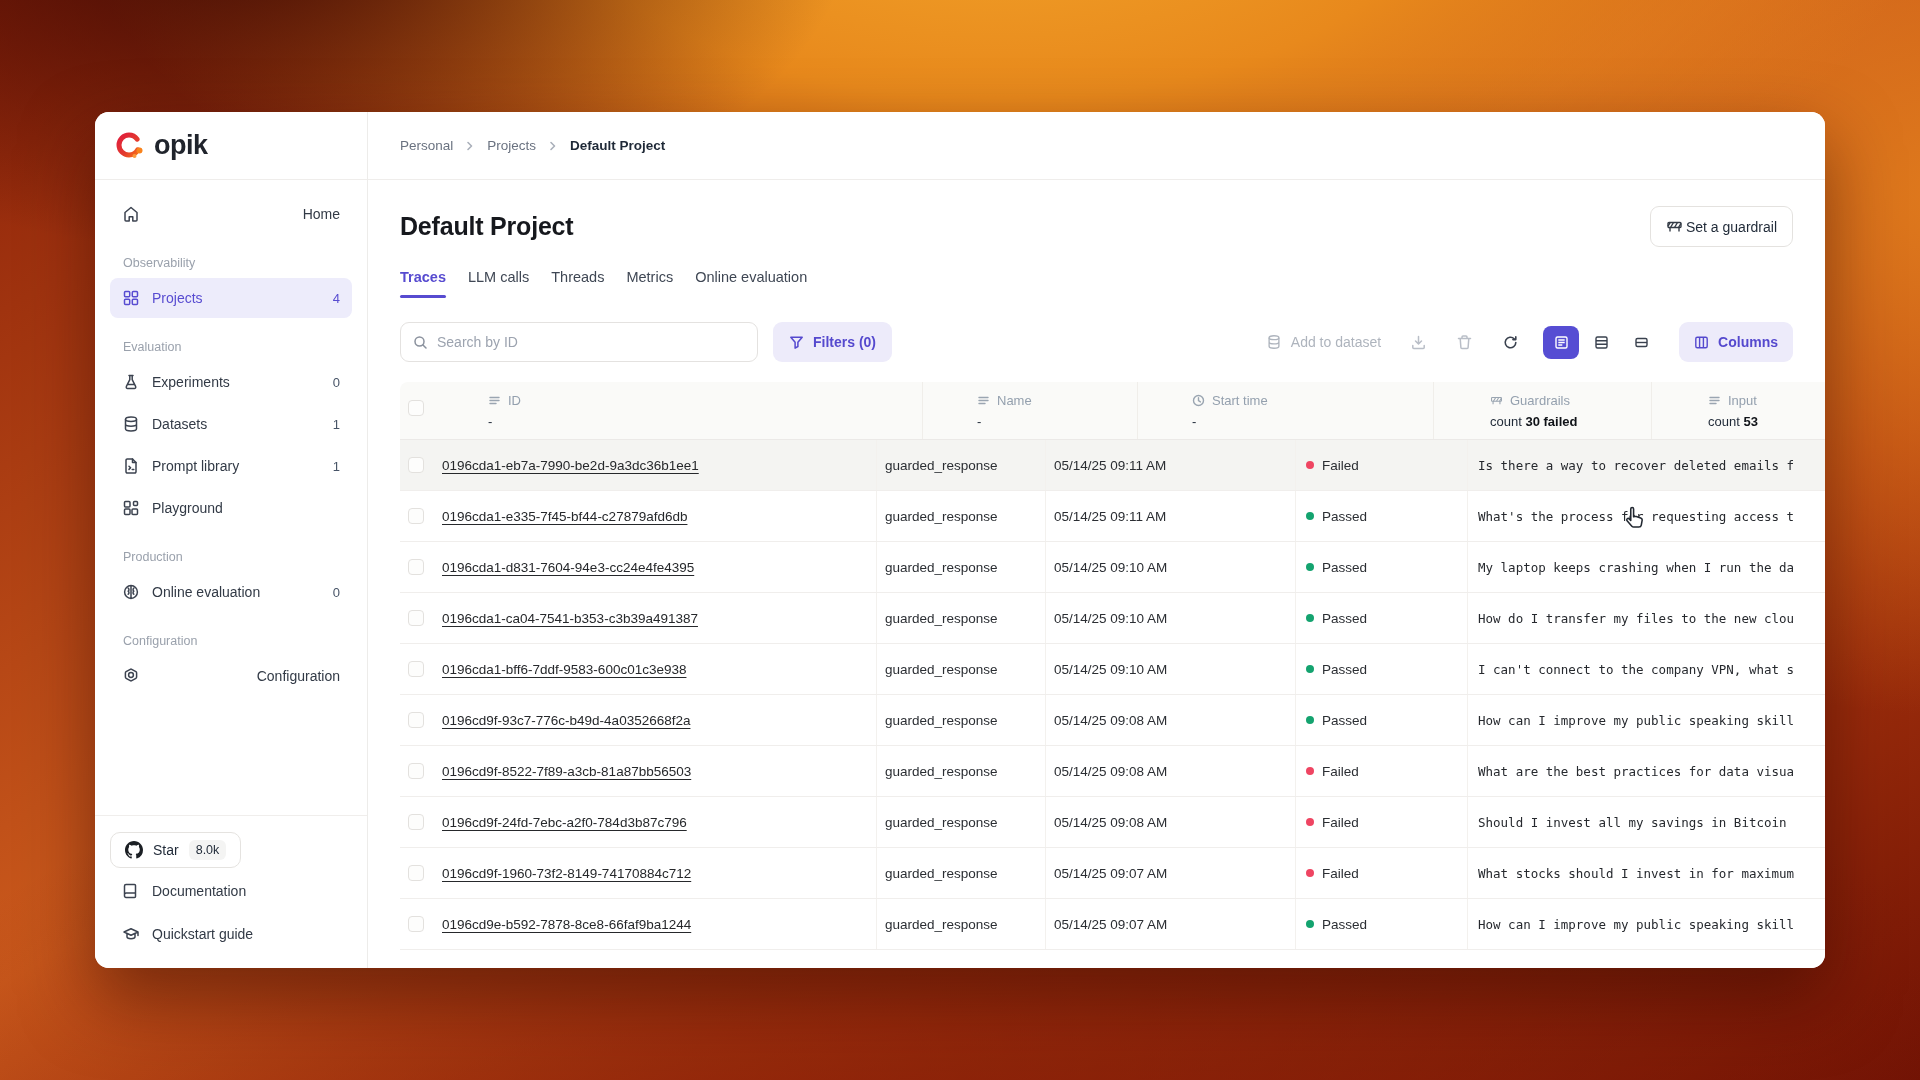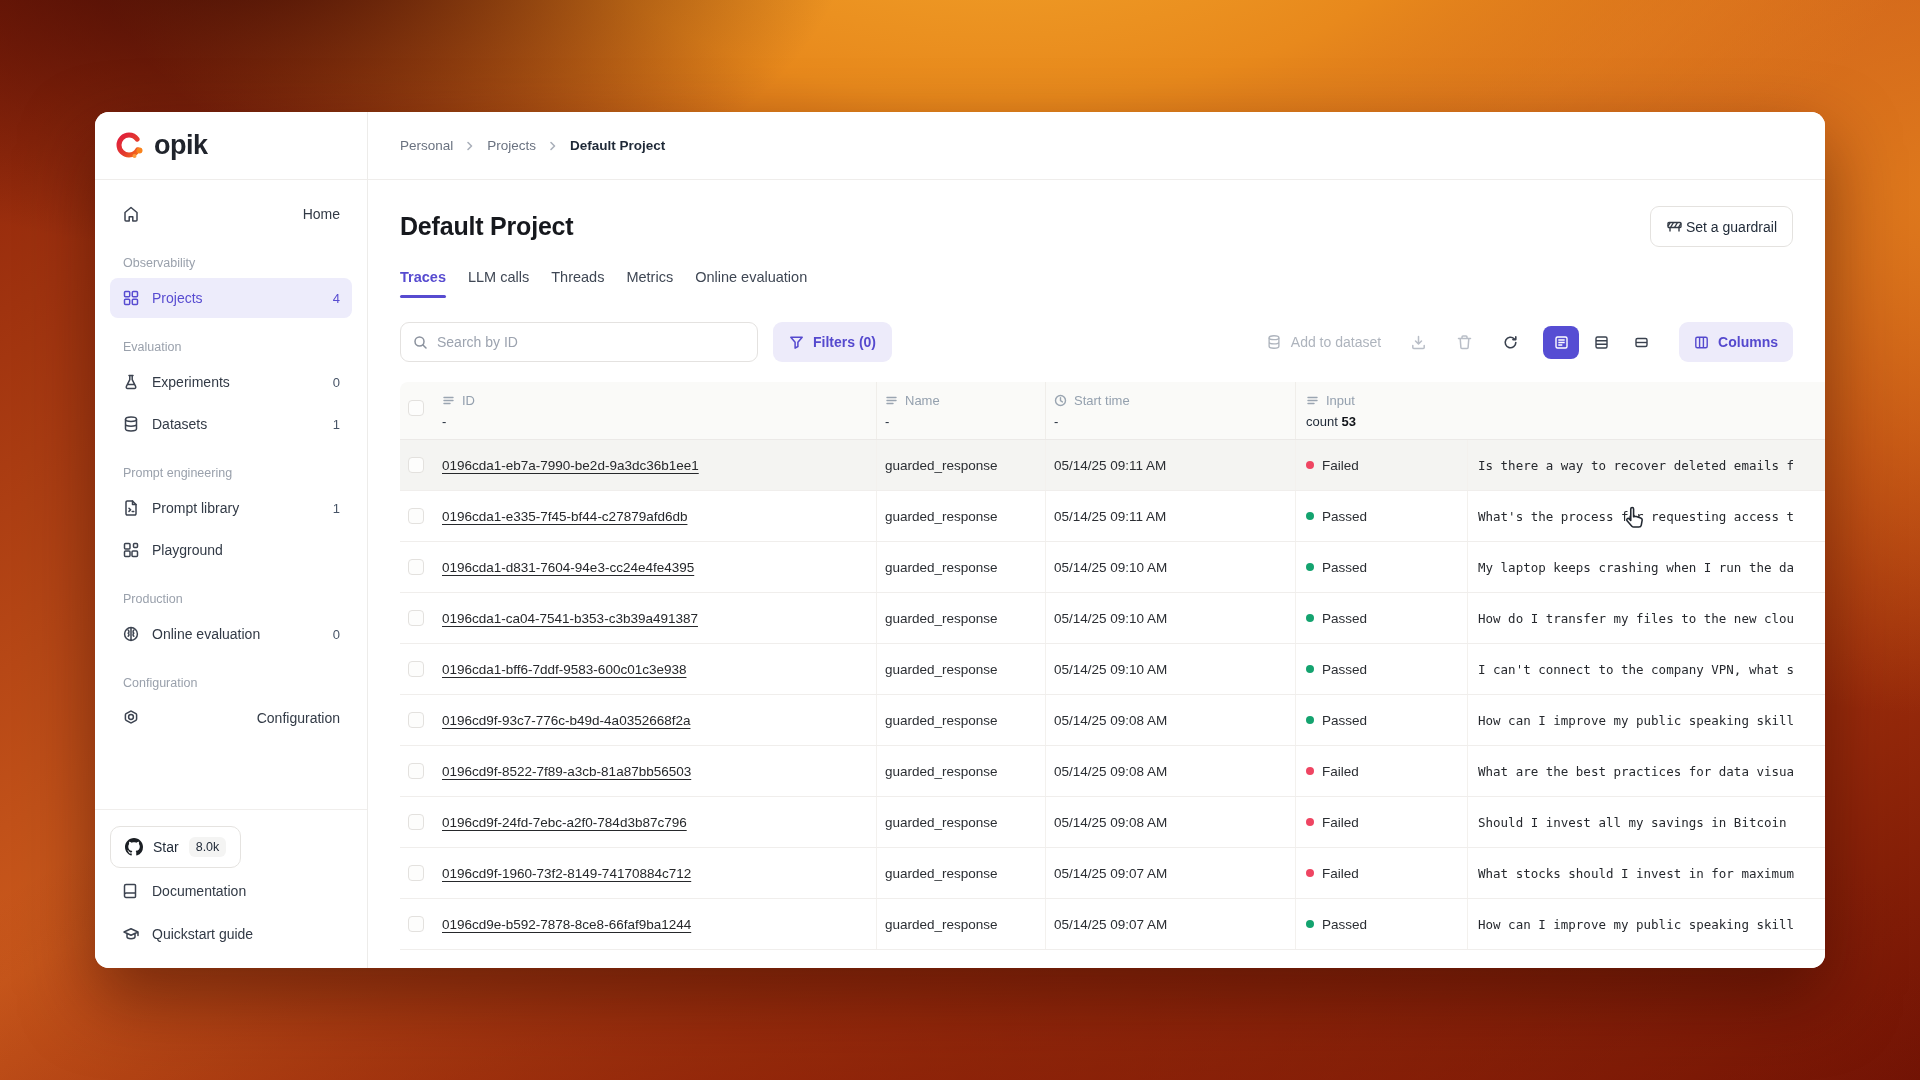--- a/index.html
+++ b/index.html
@@ -25,21 +25,21 @@
   .wordmark { font-size:27px; font-weight:700; color:#20242c; letter-spacing:-.5px; }
   .nav { padding:14px 15px 0 15px; }
   .section-label { color:#9aa1ac; font-size:12.5px; padding:20px 13px 8px 13px; }
   .nav-item { height:40px; border-radius:8px; display:flex; align-items:center; padding:0 12px; gap:12px; color:#323a46; font-size:14px; cursor:pointer; margin-bottom:2px;justify-content:space-between; }
   .nav-item svg { flex:0 0 18px; color:#3c4350; }
   .nav-item .count { margin-left:auto; font-size:13px; color:#475467; }
   .nav-item.active { background:#edecfb; color:#584cd1; }
   .nav-item.active svg { color:#584cd1; }
   .nav-item.active .count { color:#584cd1; }
   .side-footer { margin-top:auto; padding:16px 15px 14px 15px; border-top:1px solid #f0eeec; }
-  .star-btn { display:inline-flex; align-items:center; gap:10px; border:1px solid #e5e3e0; border-radius:10px; height:42px; padding:0 14px; cursor:pointer; background:#fff; }
+  .star-btn { display:inline-flex; align-items:center; gap:10px; border:1px solid #e5e3e0; border-radius:10px; height:36px; padding:0 14px; cursor:pointer; background:#fff; }
   .star-btn .lbl { font-size:14px; color:#1f2937; }
   .star-badge { background:#f4f4f3; border-radius:6px; font-size:12.5px; color:#1f2937; padding:3px 7px; }
   .foot-item { height:40px; display:flex; align-items:center; gap:12px; padding:0 12px; color:#323a46; font-size:14px; cursor:pointer; margin-top:3px; }
   .foot-item svg { color:#3c4350; }
   
   .main { flex:1; display:flex; flex-direction:column; position:relative; overflow:hidden; background:#fff; }
   .breadcrumb-bar { height:68px; flex:0 0 68px; display:flex; align-items:center; gap:10px; padding:0 32px; border-bottom:1px solid #efedeb; font-size:13.5px; color:#6a7280; }
   .crumb { cursor:pointer; }
   .crumb.current { color:#1f2937; font-weight:600; cursor:default; }
   .crumb-sep { color:#aab0ba; display:flex; }
@@ -64,21 +64,21 @@
   .icon-btn { width:38px; height:38px; display:inline-flex; align-items:center; justify-content:center; border-radius:8px; background:none; border:none; cursor:pointer; }
   .icon-btn.disabled { color:#b9bec7; cursor:default; }
   .icon-btn.dark { color:#39414e; }
   .density-group { display:flex; align-items:center; gap:4px; margin:0 6px; }
   .density-btn { width:36px; height:33px; border-radius:8px; display:inline-flex; align-items:center; justify-content:center; color:#39414e; background:none; border:none; cursor:pointer; }
   .density-btn.active { background:#564dd3; color:#fff; }
   .columns-btn { height:40px; border-radius:9px; background:#edebfa; color:#5549ce; font-size:14px; font-weight:600; display:inline-flex; align-items:center; gap:9px; padding:0 15px; border:none; cursor:pointer; margin-left:6px; }
   
   .table { margin-top:20px; margin-right:-32px; display:flex; flex-direction:column; overflow:hidden; }
   .thead { background:#fafaf8; border-bottom:1px solid #ebe9e7; display:flex; height:58px; border-top-left-radius:8px; }
-  .hcell { padding-top:11px; border-right:1px solid #f0eeea; }
+  .hcell { padding-top:11px; border-right:1px solid #f0eeea;margin-left:46px; }
   .hcell:last-child { border-right:none; }
   .hlabel { display:flex; align-items:center; gap:7px; color:#94a0ae; font-size:13px; }
   .hlabel svg { color:#9aa5b1; }
   .hsub { margin-top:6px; font-size:13px; color:#1f2937; }
   .hsub b { color:#101318; font-weight:700; }
   .trow { display:flex; height:51px; border-bottom:1px solid #f0eeec; align-items:center; background:#fff; }
   .trow:first-of-type { background:#f4f4f2; }
   .cell { height:100%; display:flex; align-items:center; border-right:1px solid #f3f1ee; overflow:hidden; white-space:nowrap; }
   .cell:last-child { border-right:none; }
   .c-check { width:42px; flex:0 0 42px; padding-left:8px; border-right:none !important; }
@@ -149,21 +149,20 @@
       </div>
       <div class="nav-item">
         <svg width="18" height="18" viewBox="0 0 18 18" fill="none" stroke="currentColor" stroke-width="1.5">
             <ellipse cx="9" cy="4.2" rx="5.5" ry="2.2"></ellipse>
             <path d="M3.5 4.2v9.6c0 1.2 2.5 2.2 5.5 2.2s5.5-1 5.5-2.2V4.2M3.5 9c0 1.2 2.5 2.2 5.5 2.2s5.5-1 5.5-2.2"></path>
           </svg>
         <span>Datasets</span>
         <span class="count">1</span>
       </div>
 
-      <div class="section-label">Prompt engineering</div>
       <div class="nav-item">
         <svg width="18" height="18" viewBox="0 0 18 18" fill="none" stroke="currentColor" stroke-width="1.5" stroke-linecap="round" stroke-linejoin="round">
             <path d="M10.5 2H5.2A1.2 1.2 0 0 0 4 3.2v11.6A1.2 1.2 0 0 0 5.2 16h7.6a1.2 1.2 0 0 0 1.2-1.2V5.5z"></path>
             <path d="M10.5 2v3.5H14M7 9.2l1.6 1.6L7 12.4M10.2 12.6h1.6"></path>
           </svg>
         <span>Prompt library</span>
         <span class="count">1</span>
       </div>
       <div class="nav-item">
         <svg width="18" height="18" viewBox="0 0 18 18" fill="none" stroke="currentColor" stroke-width="1.5" stroke-linejoin="round">
@@ -350,20 +349,30 @@
           <div class="hcell c-start">
             <div class="hlabel">
                 <svg width="13" height="13" viewBox="0 0 13 13" fill="none" stroke="currentColor" stroke-width="1.4" stroke-linecap="round">
                   <circle cx="6.5" cy="6.5" r="5"></circle>
                   <path d="M6.5 3.8v2.9l1.9 1.2"></path>
                 </svg>
                 <span>Start time</span>
               </div>
             <div class="hsub">-</div>
           </div>
+          <div class="hcell c-guard">
+            <div class="hlabel">
+                <svg width="13" height="13" viewBox="0 0 17 17" fill="none" stroke="currentColor" stroke-width="1.4" stroke-linejoin="round">
+                  <rect x="2" y="4.5" width="13" height="5" rx="1"></rect>
+                  <path d="m4.5 9.5 3-5M8.5 9.5l3-5M12.5 9.5l2.5-4.2M4 9.5v4M13 9.5v4"></path>
+                </svg>
+                <span>Guardrails</span>
+              </div>
+            <div class="hsub"><span>count</span> <b>30 failed</b></div>
+          </div>
           <div class="hcell c-input">
             <div class="hlabel">
                 <svg width="13" height="13" viewBox="0 0 13 13" fill="none" stroke="currentColor" stroke-width="1.4" stroke-linecap="round">
                   <path d="M2 3.5h9M2 6.5h9M2 9.5h6"></path>
                 </svg>
                 <span>Input</span>
               </div>
             <div class="hsub"><span>count</span> <b>53</b></div>
           </div>
         </div>

